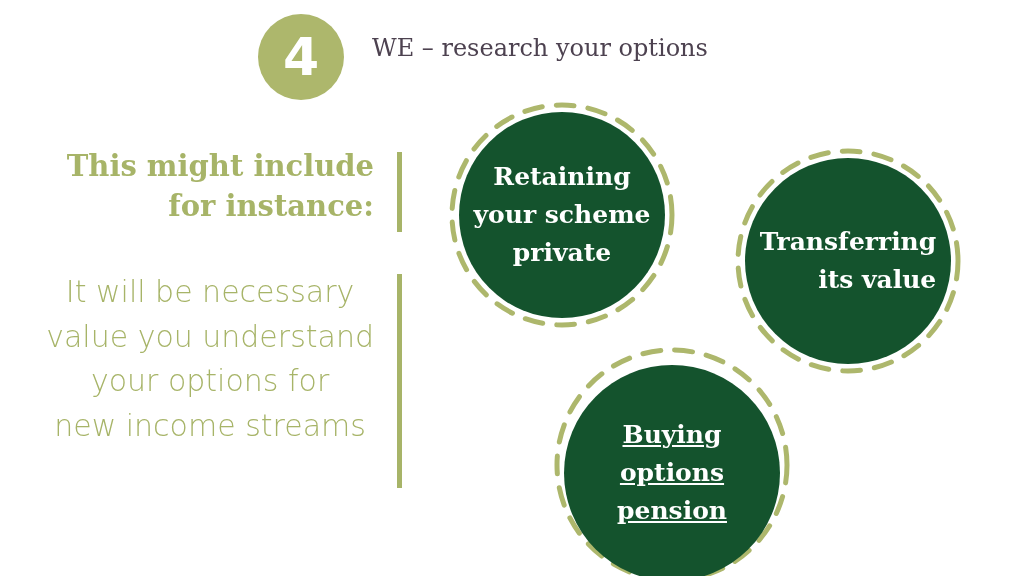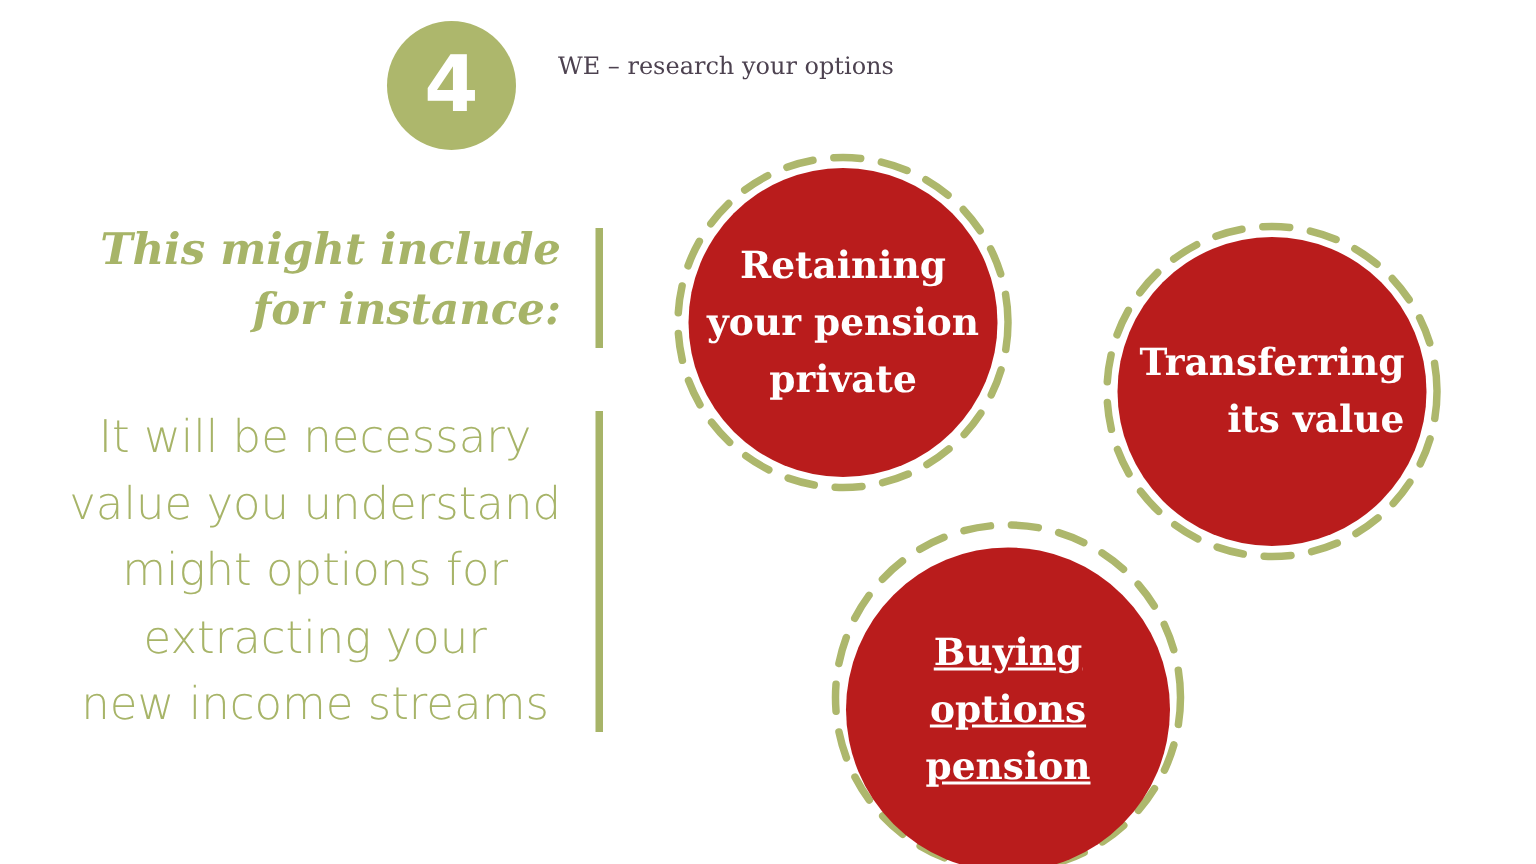--- a/index.html
+++ b/index.html
@@ -10,46 +10,46 @@
     }
     .step-badge {
       position: absolute; left: 258px; top: 14px;
       width: 86px; height: 86px; border-radius: 50%;
       background: #adb76c; color: #fff;
       display: flex; align-items: center; justify-content: center;
       font-family: "DejaVu Sans", sans-serif; font-weight: bold; font-size: 52px;
     }
     .step-title {
       position: absolute; left: 372px; top: 34px;
-      font-size: 16px; color: #4d4250; white-space: nowrap;
+      font-size: 24px; color: #4d4250; white-space: nowrap;
     }
     .heading {
       position: absolute; right: 650px; top: 146px;
       text-align: right; color: #a7b468; font-weight: bold;
-      font-size: 29px; line-height: 40px; font-style: italic;
+      font-size: 29px; line-height: 40px;
     }
     .bar {
       position: absolute; left: 397px; width: 5px; background: #a7b468;
     }
     .bar-1 { top: 152px; height: 80px; }
     .bar-2 { top: 274px; height: 214px; }
     .body-text {
       position: absolute; right: 650px; top: 270px;
       text-align: center; color: #a7b468;
       font-family: "DejaVu Sans", sans-serif; font-weight: 300;
       font-size: 30px; line-height: 44.5px;
     }
     .option {
       position: absolute; border-radius: 50%;
     }
     .option .ring {
       position: absolute; inset: 0;
     }
     .option .disc {
-      position: absolute; border-radius: 50%; background: #b91c1c;
+      position: absolute; border-radius: 50%; background: #14532d;
       display: flex; align-items: center; justify-content: center;
       text-align: center; color: #fff; font-weight: bold;
       font-size: 25px; line-height: 38px;
     }
     .opt-1 { left: 447px; top: 100px; width: 230px; height: 230px; }
     .opt-1 .disc { left: 12px; top: 12px; width: 206px; height: 206px; }
     .opt-2 { left: 733px; top: 146px; width: 230px; height: 230px; }
     .opt-2 .disc { left: 12px; top: 12px; width: 206px; height: 206px; text-align: right; }
     .opt-3 { left: 552px; top: 345px; width: 240px; height: 240px; }
     .opt-3 .disc { left: 12px; top: 20px; width: 216px; height: 216px; text-decoration: underline; }
@@ -62,34 +62,33 @@
 
 <div class="heading">
   <div>This might include</div>
   <div>for instance:</div>
 </div>
 <div class="bar bar-1"></div>
 
 <div class="body-text">
   <div>It will be necessary</div>
   <div>value you understand</div>
-  <div>might options for</div>
-  <div>extracting your</div>
+  <div>your options for</div>
   <div>new income streams</div>
 </div>
 <div class="bar bar-2"></div>
 
 <div class="option opt-1">
   <svg class="ring" viewBox="0 0 230 230">
     <circle cx="115" cy="115" r="110" fill="none" stroke="#adb76c" stroke-width="5" stroke-linecap="round" stroke-dasharray="18 14"></circle>
   </svg>
   <div class="disc">
     <div>
       <div>Retaining</div>
-      <div>your pension</div>
+      <div>your scheme</div>
       <div>private</div>
     </div>
   </div>
 </div>
 
 <div class="option opt-2">
   <svg class="ring" viewBox="0 0 230 230">
     <circle cx="115" cy="115" r="110" fill="none" stroke="#adb76c" stroke-width="5" stroke-linecap="round" stroke-dasharray="18 14"></circle>
   </svg>
   <div class="disc">

